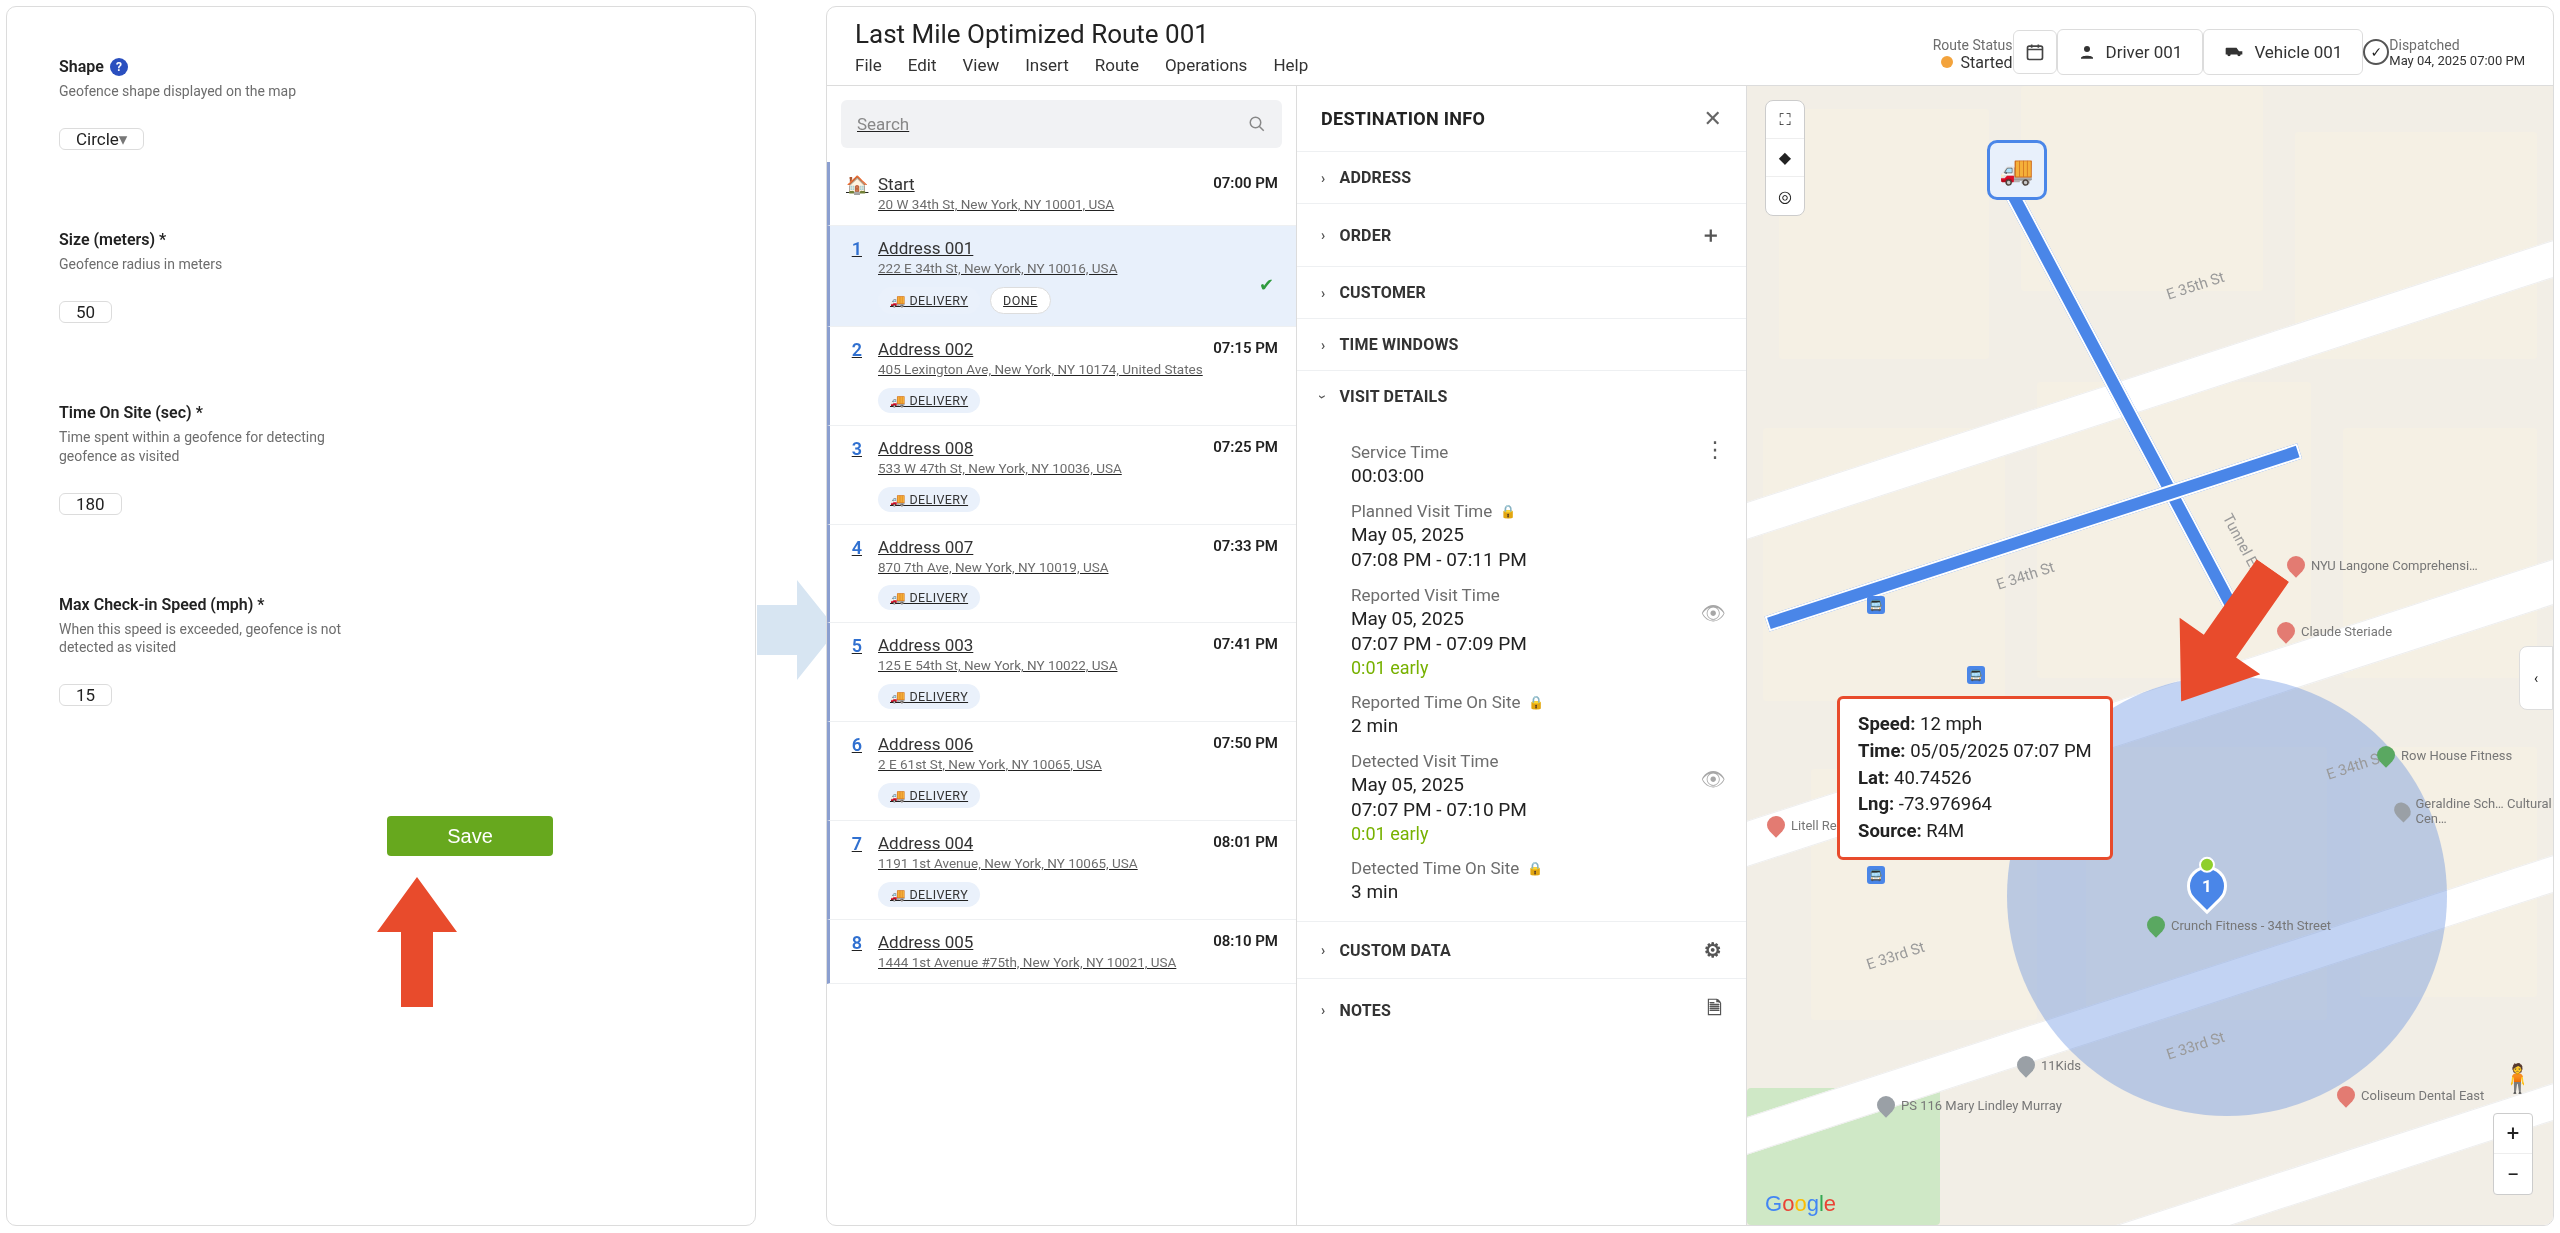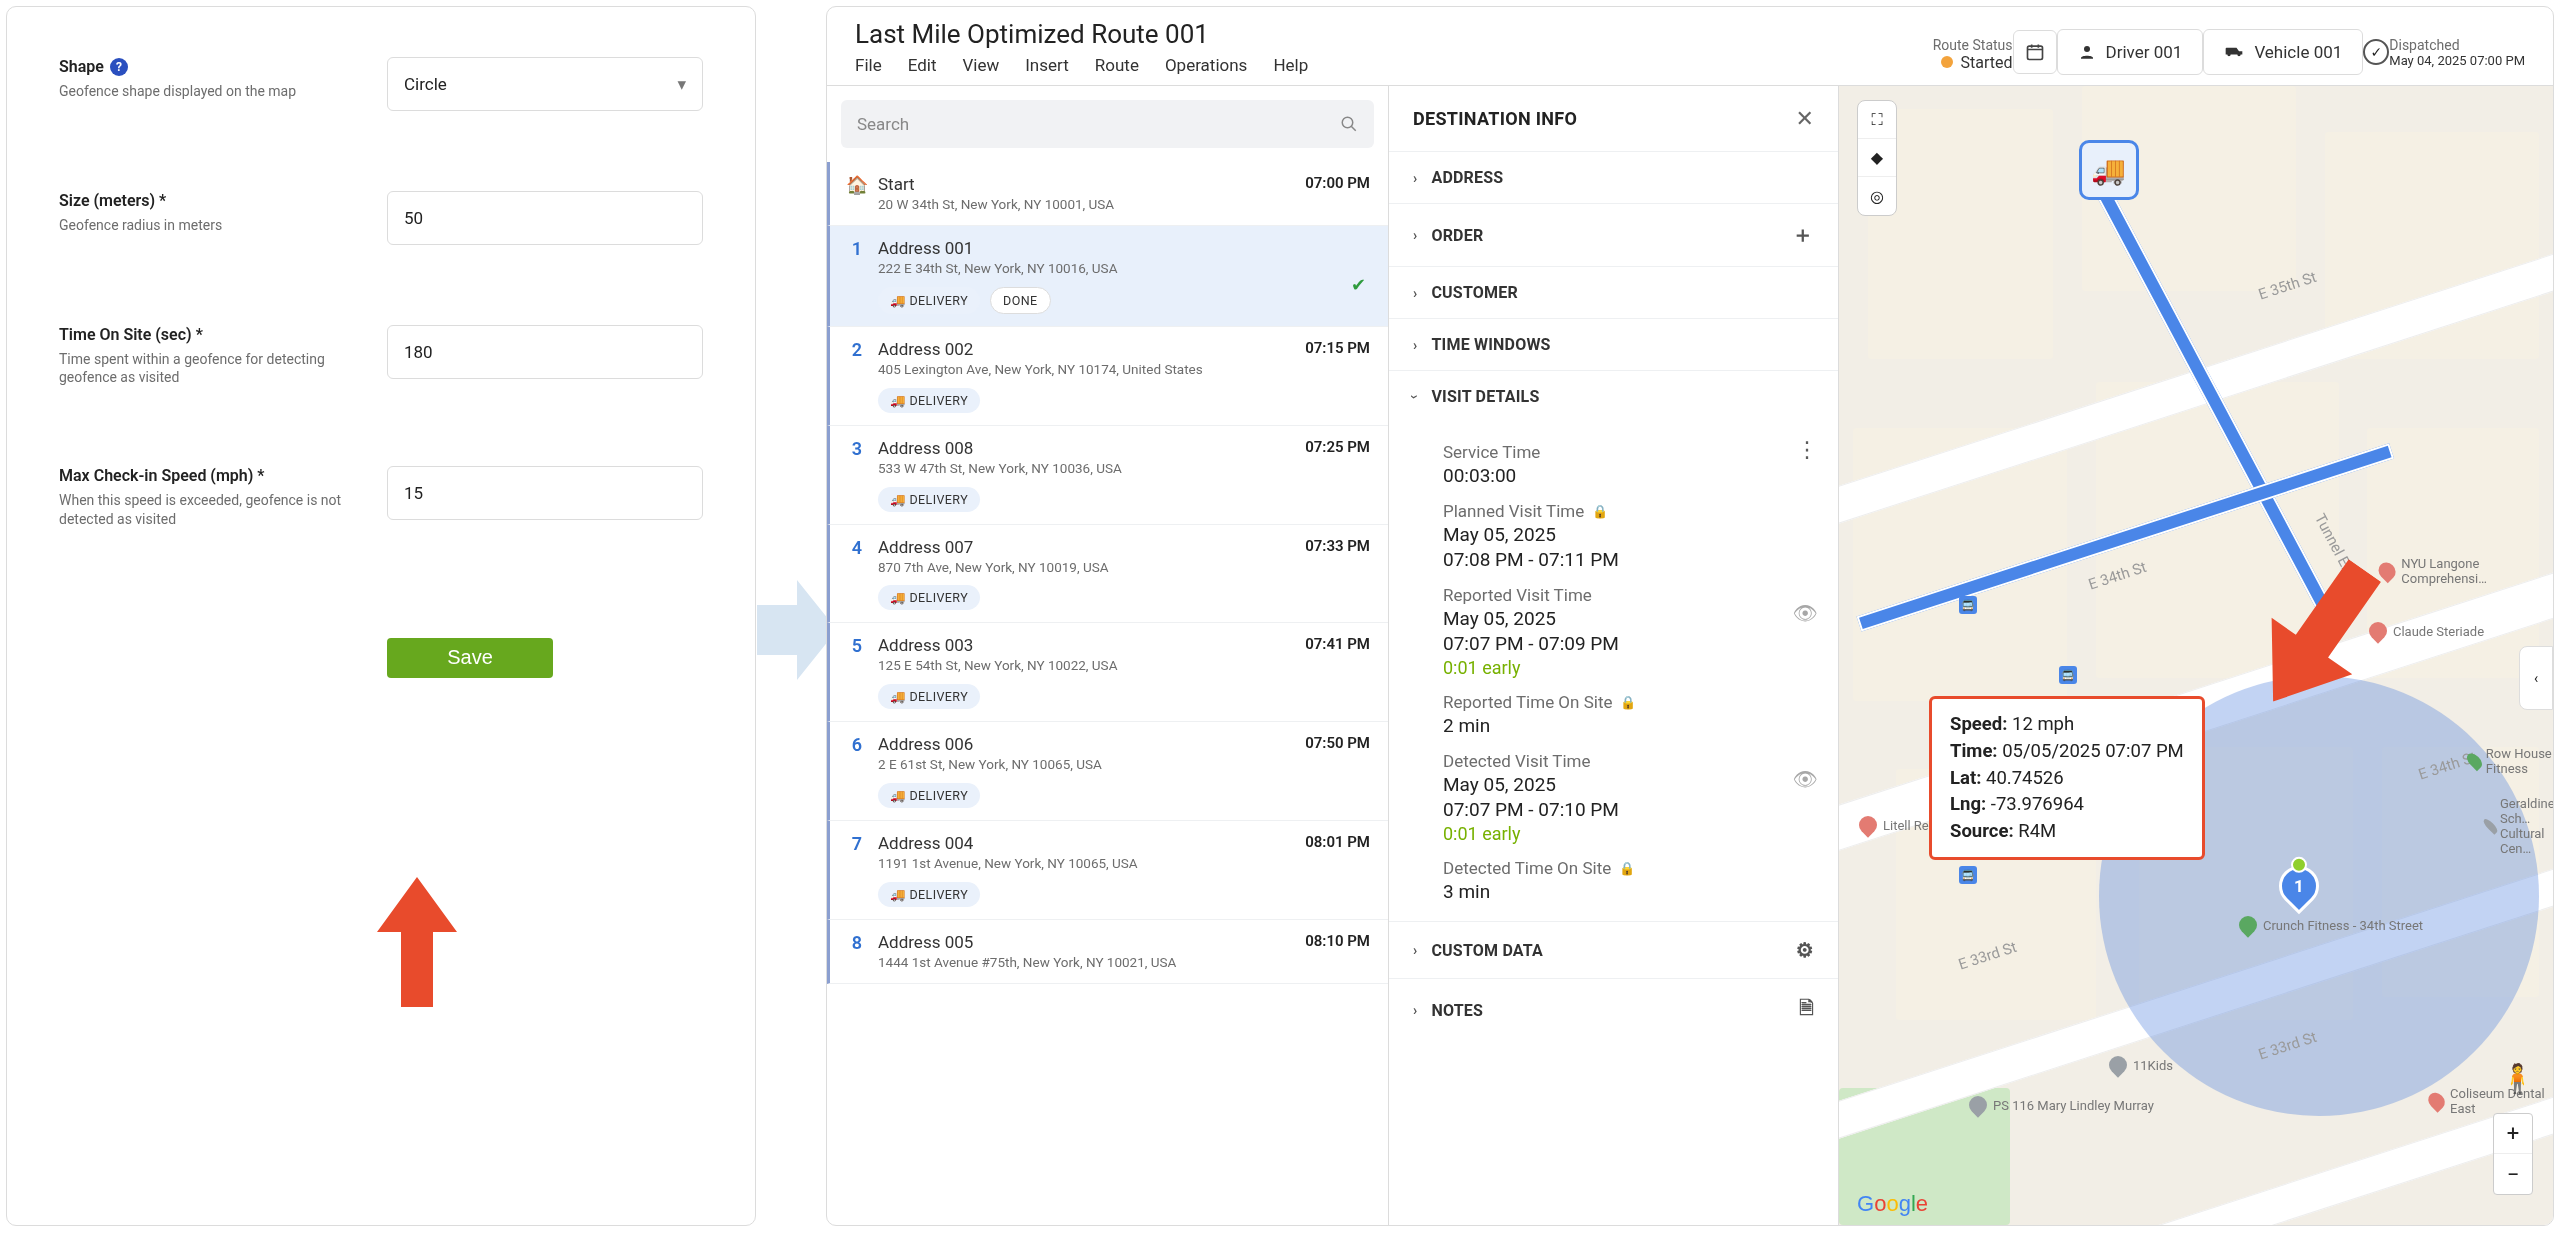--- a/index.html
+++ b/index.html
@@ -41,20 +41,21 @@
   .geo-card h1 {
     font-size: 30px;
     font-weight: 500;
     margin: 180px 0 60px 0;
   }
   .form-row {
     display: flex;
     align-items: flex-start;
     margin-bottom: 80px;
     gap: 28px;
+    flex-direction: column;
   }
   .form-labels {
     width: 300px;
   }
   .form-labels .lbl {
     font-weight: 600;
     font-size: 16px;
     margin-bottom: 6px;
     display: flex;
     align-items: center;
@@ -178,25 +179,26 @@
 
   .app-body {
     flex: 1;
     display: flex;
     min-height: 0;
     border-top: 1px solid var(--grey-border);
   }
 
   
   .stops {
-    width: 562px;
+    width: 470px;
     border-right: 1px solid var(--grey-border);
     display: flex;
     flex-direction: column;
     min-height: 0;
+    text-decoration: underline;
   }
   .search-wrap { padding: 14px; }
   .search {
     background: #f1f2f4;
     border-radius: 6px;
     height: 48px;
     display: flex;
     align-items: center;
     padding: 0 16px;
     color: #888;

